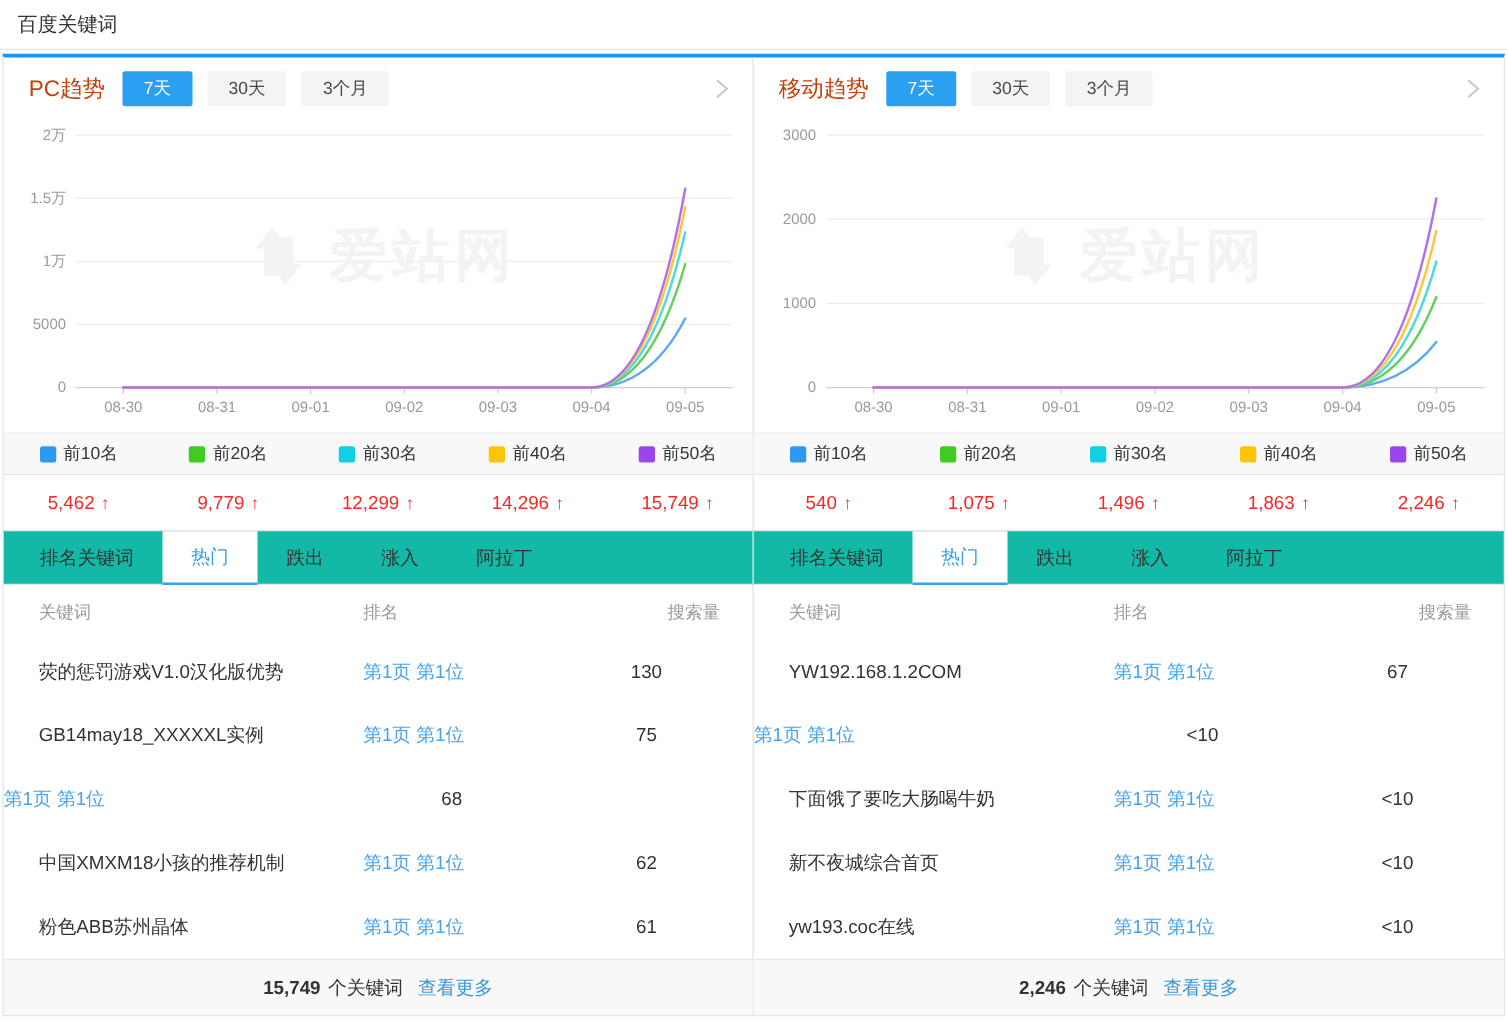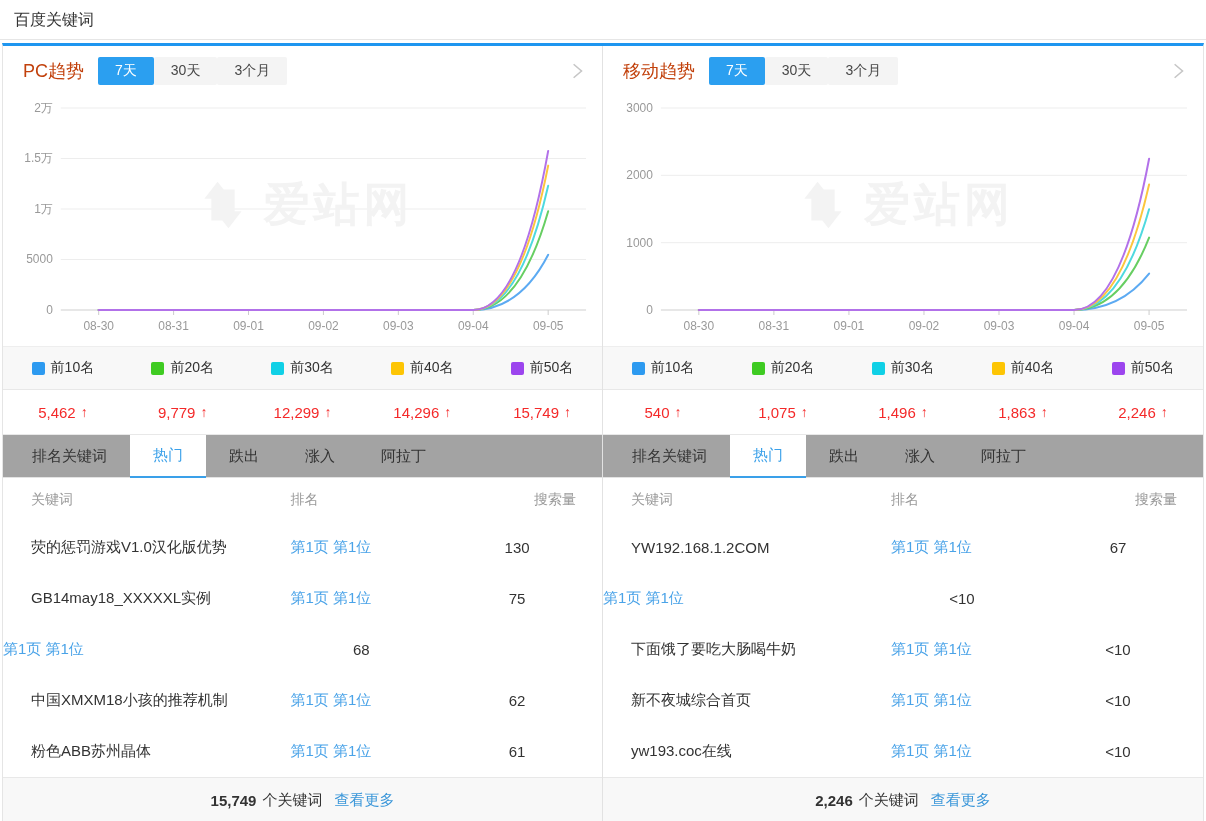--- a/index.html
+++ b/index.html
@@ -11,43 +11,43 @@
   .page-header h1 { font-size:16px; font-weight:500; color:#333; }
 
   
   .card { margin:3px 2px 0; border:1px solid #e5e5e5; border-top:3px solid #1e96f0; display:flex; }
   .panel { width:50%; }
   .panel:first-child { border-right:1px solid #e2e2e2; }
 
   
   .panel-header { height:50px; display:flex; align-items:center; padding-left:20px; }
   .panel-title { font-size:18px; color:#c2410c; margin-right:14px; }
-  .period-tabs { display:flex; gap:0; }
+  .period-tabs { display:flex; gap:12px; }
   .ptab { font-size:14px; color:#474747; background:#f4f4f4; padding:5px 17px; border-radius:2px; cursor:pointer; }
   .ptab.active { background:#2b9ff0; color:#fff; }
   .chevron { margin-left:auto; margin-right:16px; display:flex; align-items:center; cursor:pointer; }
 
   
   .chart-wrap { position:relative; height:250px; }
   .chart-svg { display:block; }
   .watermark { position:absolute; left:50%; top:78px; transform:translateX(-50%);
                display:flex; align-items:center; gap:10px; pointer-events:none; }
   .wm-text { font-size:46px; font-weight:bold; color:#f3f3f3; letter-spacing:4px; white-space:nowrap; }
 
   
-  .legend-row { height:44px; background:#f8f8f8; border-top:1px solid #eee; border-bottom:1px solid #e8e8e8;
+  .legend-row { height:34px; background:#f8f8f8; border-top:1px solid #eee; border-bottom:1px solid #e8e8e8;
                 display:grid; grid-template-columns:repeat(5,1fr); align-items:center; }
   .legend-item { display:flex; align-items:center; justify-content:center; gap:6px; font-size:14px; color:#333; cursor:pointer; }
   .legend-item .sw { width:13px; height:13px; border-radius:2px; display:inline-block; }
   .stats-row { height:44px; display:grid; grid-template-columns:repeat(5,1fr); align-items:center; }
   .stat { display:flex; align-items:center; justify-content:center; gap:5px; color:#f42929; font-size:15px; }
   .stat-arrow { font-weight:bold; font-size:14px; }
 
   
-  .keyword-tabs { height:44px; background:#a3a3a3; border-top:1px solid #e8e8e8; border-bottom:1px solid #e3e3e3;
+  .keyword-tabs { height:44px; background:#14b8a6; border-top:1px solid #e8e8e8; border-bottom:1px solid #e3e3e3;
                   display:flex; align-items:stretch; padding-left:6px; }
   .ktab { display:flex; align-items:center; padding:0 23px; font-size:15px; color:#333; cursor:pointer; }
   .ktab.active { background:#fff; color:#3aa0e9; border-bottom:2px solid #3aa0e9; margin-bottom:-1px; }
 
   
   .table-header { height:44px; display:grid; grid-template-columns:48% 28% 1fr; align-items:center;
                   font-size:14px; color:#9a9a9a; }
   .table-header .c1 { padding-left:28px; }
   .table-header .c3 { text-align:right; padding-right:26px; }
   .trow { height:51px; display:grid; grid-template-columns:48% 28% 1fr; align-items:center; font-size:15px; }

